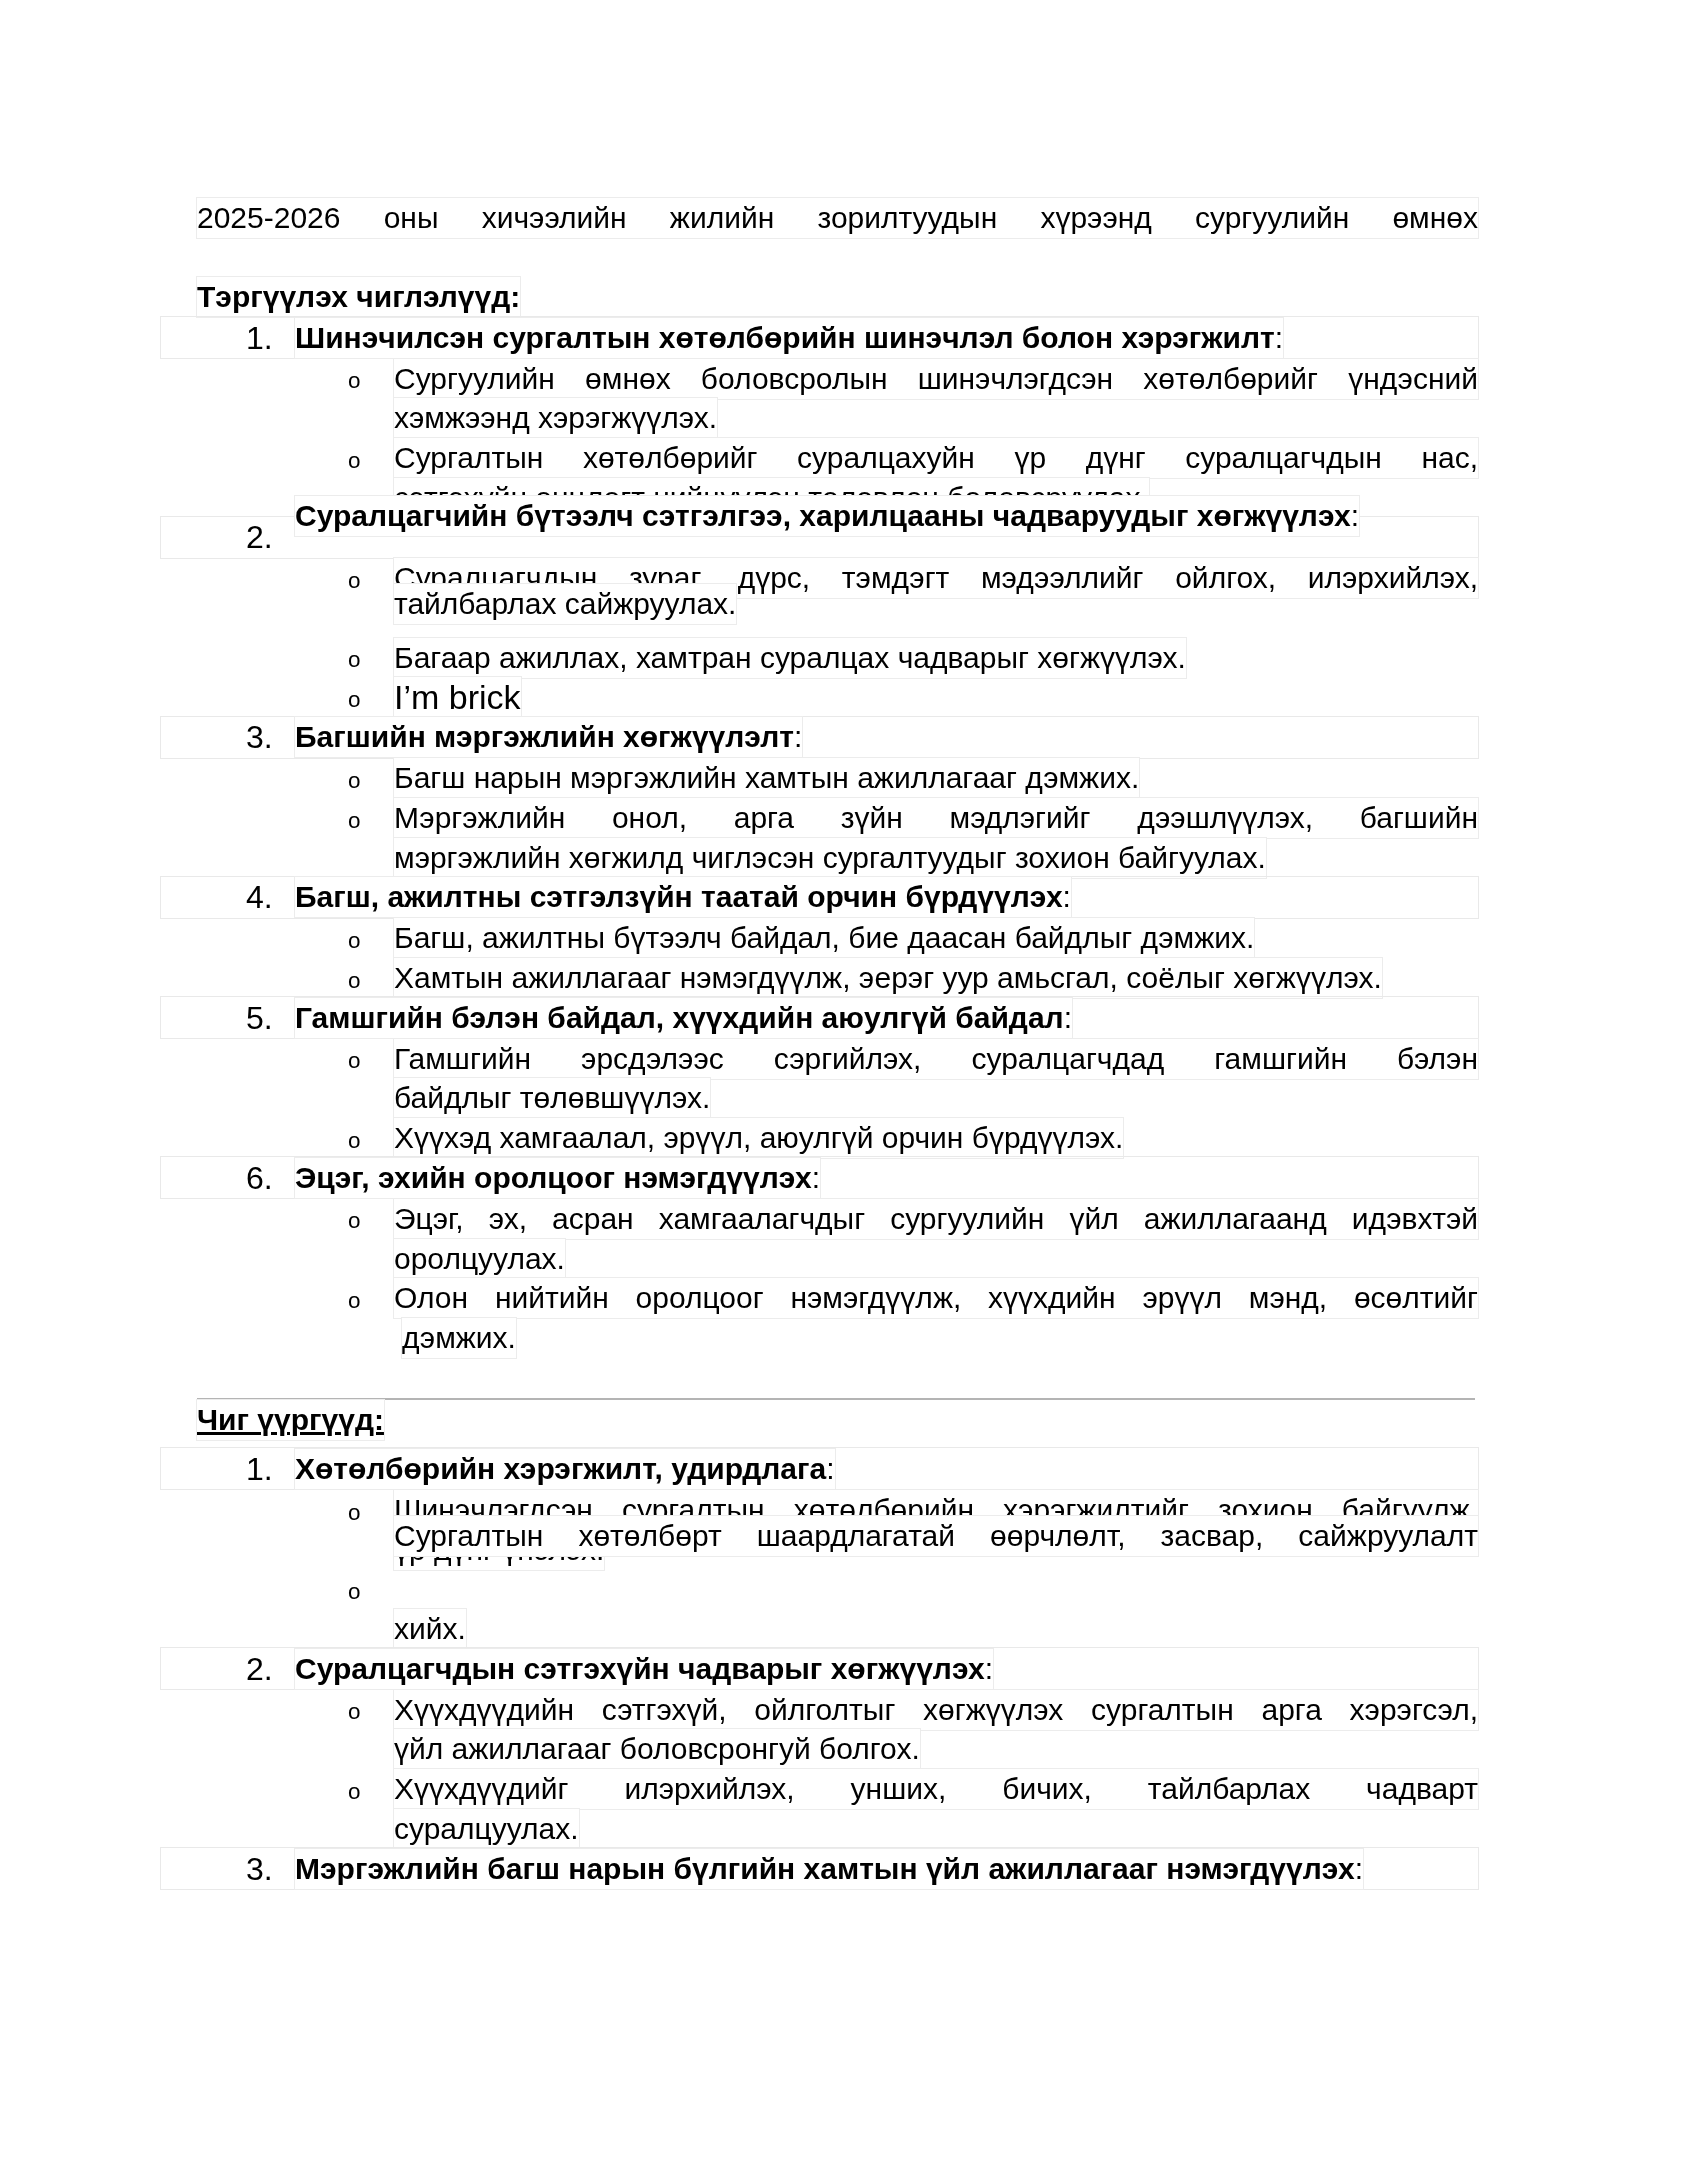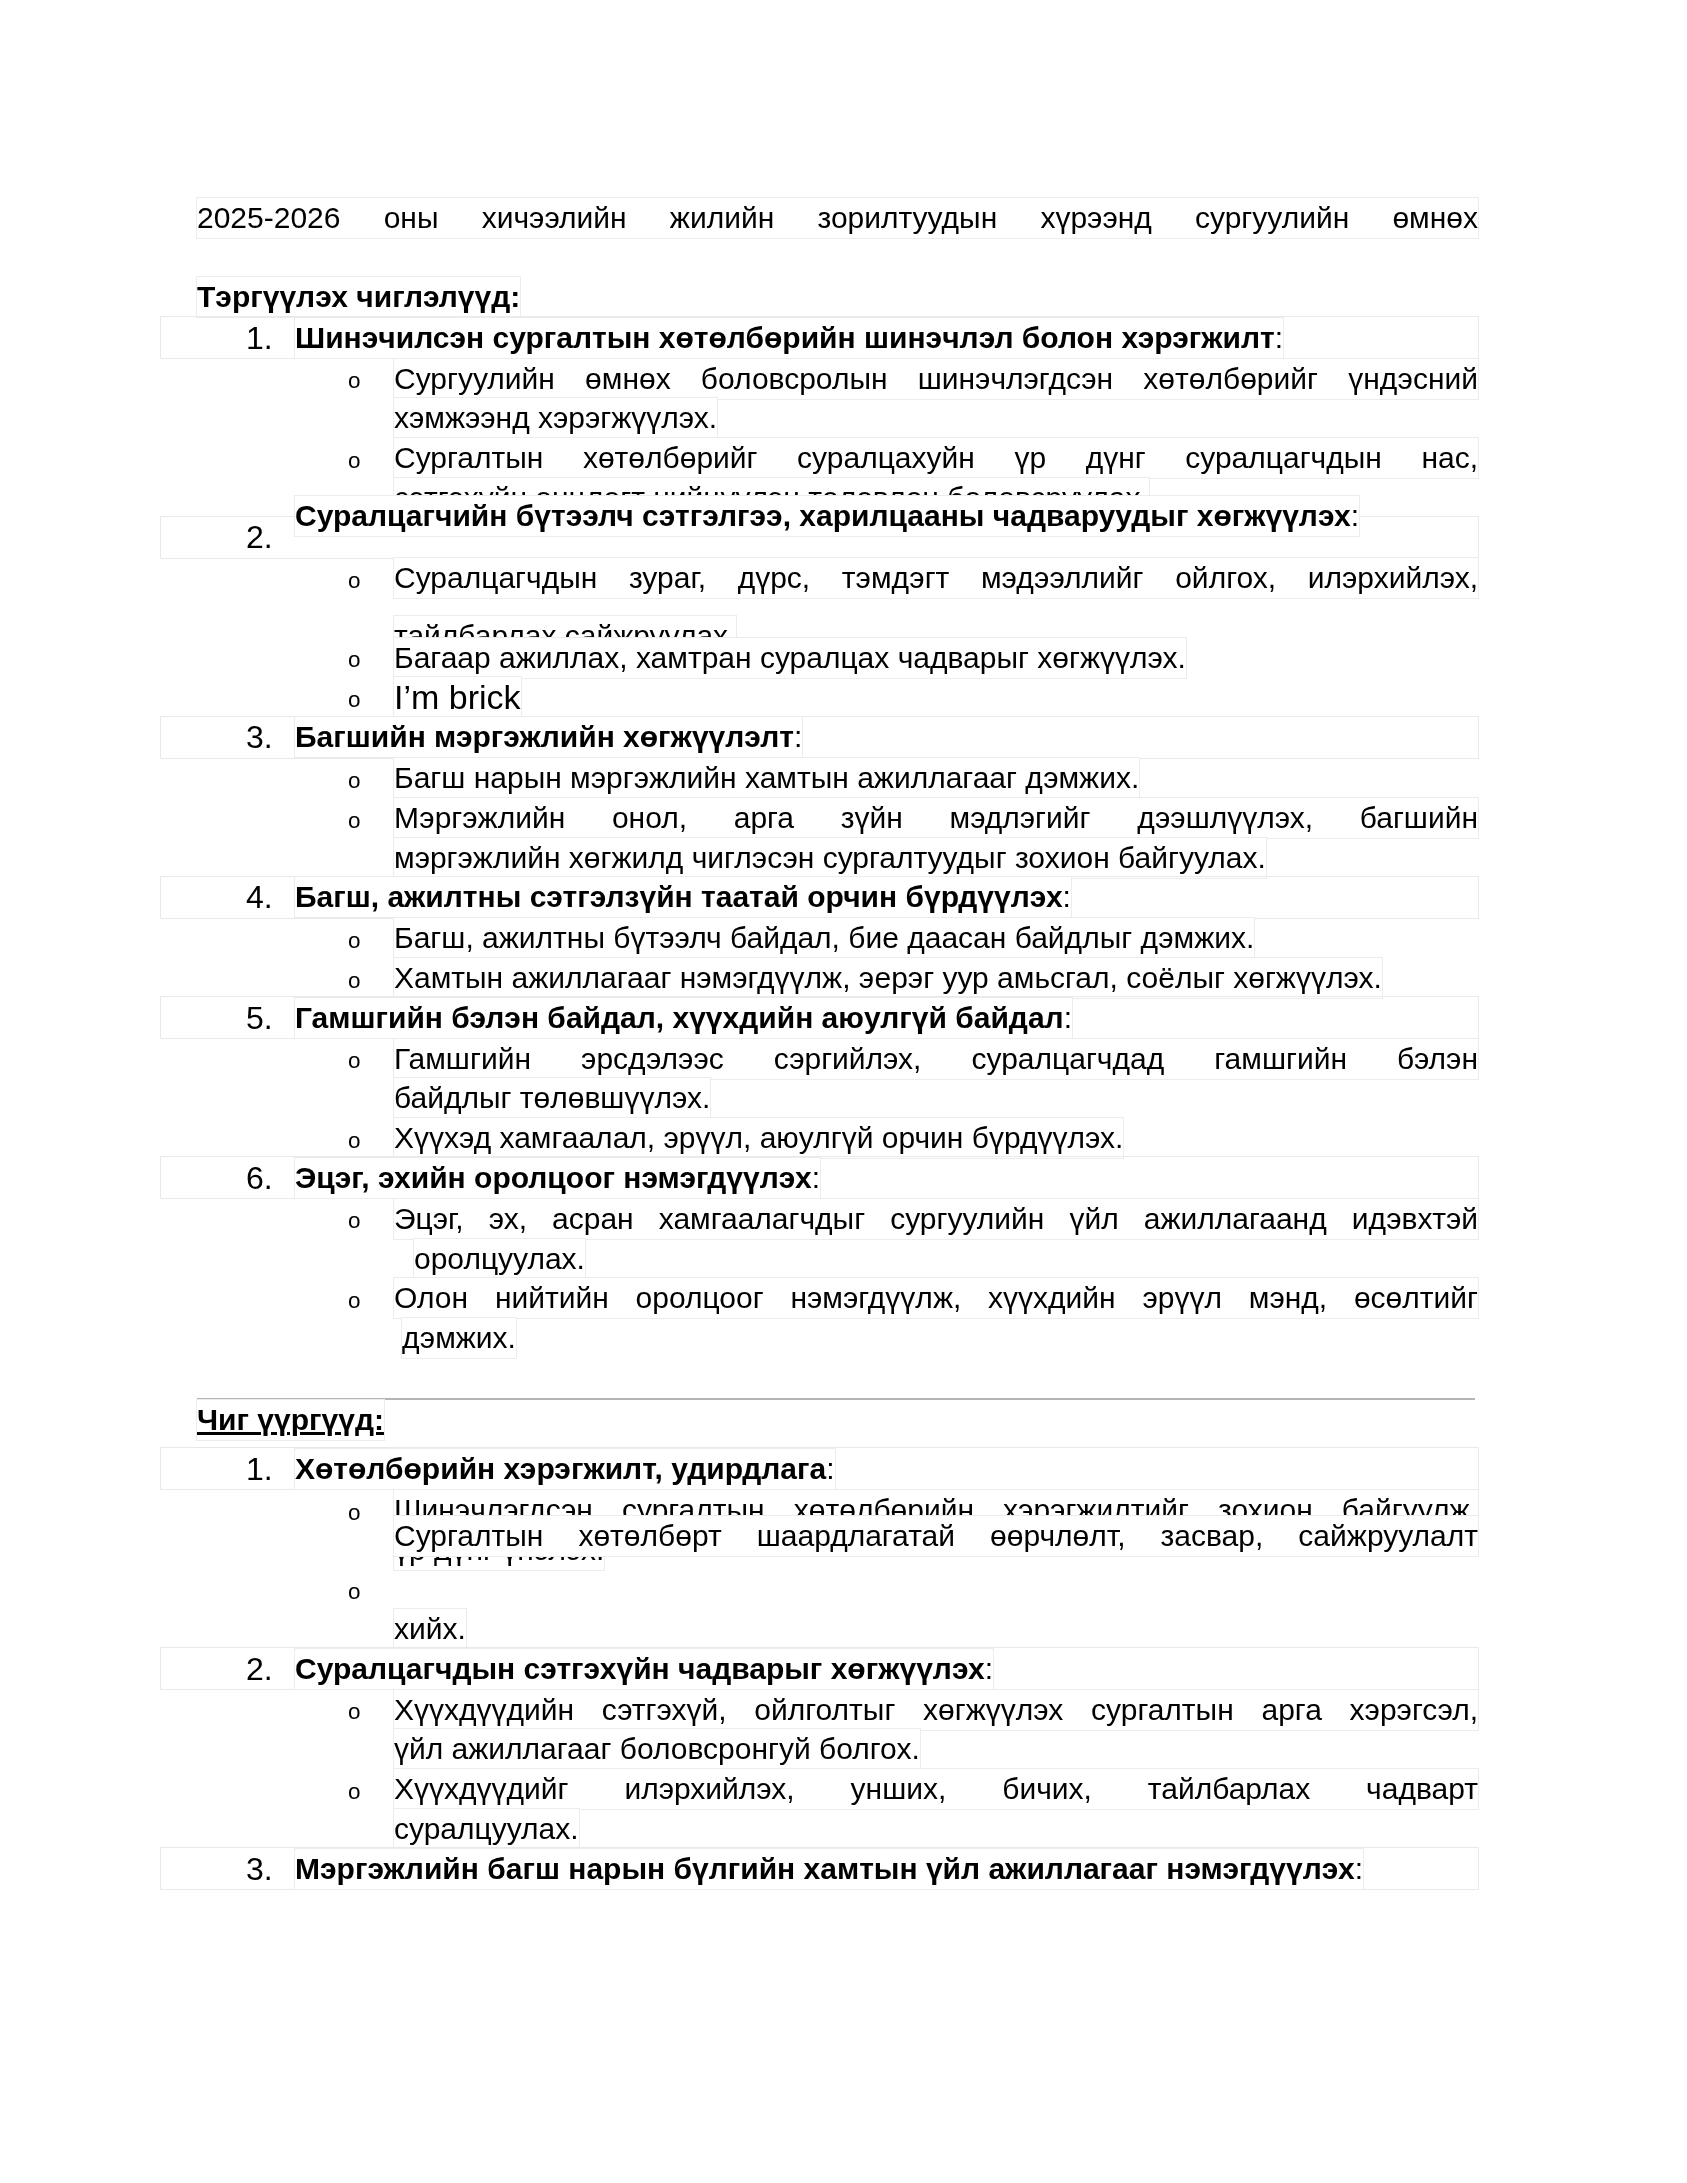--- a/index.html
+++ b/index.html
@@ -39,21 +39,21 @@
       <div class="line box justify-b" style="left: 394px; top: 359px;">Сургуулийн өмнөх боловсролын шинэчлэгдсэн хөтөлбөрийг үндэсний</div>
       <div class="line box" style="left: 394px; top: 398px;">хэмжээнд хэрэгжүүлэх.</div>
       <div class="bul" style="left: 348px; top: 441px;">o</div>
       <div class="line box justify-b" style="left: 394px; top: 438px;">Сургалтын хөтөлбөрийг  суралцахуйн үр дүнг  суралцагчдын нас,</div>
       <div class="line box" style="left: 394px; top: 478px;">сэтгэхүйн онцлогт нийцүүлэн төлөвлөн боловсруулах.</div>
       <div class="row-box" style="top: 517px;"></div>
       <div class="num" style="left: 246px; top: 517px;">2.</div>
       <div class="line box" style="left: 295px; top: 496px;"><span class="b">Суралцагчийн бүтээлч сэтгэлгээ, харилцааны чадваруудыг хөгжүүлэх</span><span>:</span></div>
       <div class="bul" style="left: 348px; top: 561px;">o</div>
       <div class="line box justify-b" style="left: 394px; top: 558px;">Суралцагчдын зураг, дүрс, тэмдэгт мэдээллийг ойлгох, илэрхийлэх,</div>
-      <div class="line box" style="left: 394px; top: 616px;">тайлбарлах  сайжруулах.</div>
+      <div class="line box" style="left: 394px; top: 584px;">тайлбарлах  сайжруулах.</div>
       <div class="bul" style="left: 348px; top: 640px;">o</div>
       <div class="line box" style="left: 394px; top: 638px;">Багаар ажиллах, хамтран суралцах чадварыг хөгжүүлэх.</div>
       <div class="bul" style="left: 348px; top: 680px;">o</div>
       <div class="line box" style="font-size: 34px; left: 394px; top: 677px;">I’m brick</div>
       <div class="row-box" style="top: 717px;"></div>
       <div class="num" style="left: 246px; top: 717px;">3.</div>
       <div class="line box" style="left: 295px; top: 717px;"><span class="b">Багшийн мэргэжлийн хөгжүүлэлт</span><span>:</span></div>
       <div class="bul" style="left: 348px; top: 761px;">o</div>
       <div class="line box" style="left: 394px; top: 758px;">Багш нарын мэргэжлийн хамтын ажиллагааг дэмжих.</div>
       <div class="bul" style="left: 348px; top: 801px;">o</div>
@@ -72,21 +72,21 @@
       <div class="bul" style="left: 348px; top: 1041px;">o</div>
       <div class="line box justify-b" style="left: 394px; top: 1039px;">Гамшгийн эрсдэлээс сэргийлэх, суралцагчдад гамшгийн бэлэн</div>
       <div class="line box" style="left: 394px; top: 1078px;">байдлыг төлөвшүүлэх.</div>
       <div class="bul" style="left: 348px; top: 1121px;">o</div>
       <div class="line box" style="left: 394px; top: 1118px;">Хүүхэд хамгаалал, эрүүл, аюулгүй орчин бүрдүүлэх.</div>
       <div class="row-box" style="top: 1157px;"></div>
       <div class="num" style="left: 246px; top: 1158px;">6.</div>
       <div class="line box" style="left: 295px; top: 1158px;"><span class="b">Эцэг, эхийн оролцоог нэмэгдүүлэх</span><span>:</span></div>
       <div class="bul" style="left: 348px; top: 1201px;">o</div>
       <div class="line box justify-b" style="left: 394px; top: 1199px;">Эцэг, эх, асран хамгаалагчдыг сургуулийн үйл ажиллагаанд идэвхтэй</div>
-      <div class="line box" style="left: 394px; top: 1239px; margin-left: 20px;">оролцуулах.</div>
+      <div class="line box" style="left: 394px; top: 1239px;">оролцуулах.</div>
       <div class="bul" style="left: 348px; top: 1281px;">o</div>
       <div class="line box justify-b" style="left: 394px; top: 1278px;">Олон нийтийн оролцоог нэмэгдүүлж, хүүхдийн эрүүл мэнд, өсөлтийг</div>
       <div class="line box" style="left: 402px; top: 1318px;">дэмжих.</div>
     </div>
 
   <div class="divider" style="top:1398px;"></div>
 
   <div class="line box b" style="left:197px; top:1400px;text-decoration:underline;">Чиг үүргүүд:</div>
 
   <div id="sec2">

